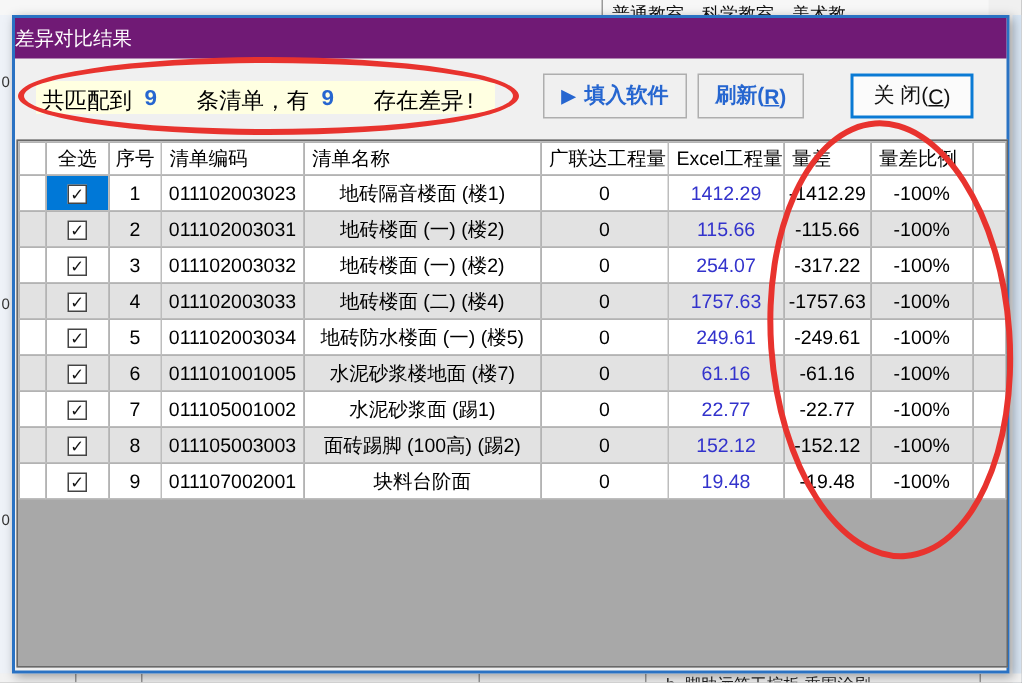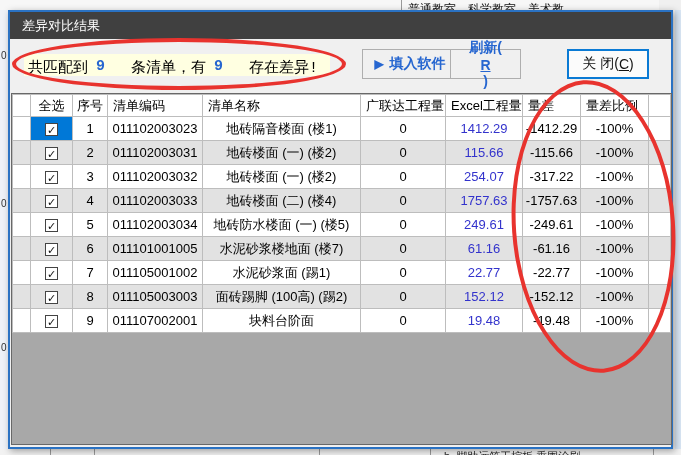--- a/index.html
+++ b/index.html
@@ -16,31 +16,31 @@
   .bg-left { position:absolute; left:0; top:10px; width:8px; height:439px; background:#eef2f8; overflow:hidden; }
   .bg-left span { position:absolute; left:1px; font-size:10px; color:#333; }
   .bg-right { position:absolute; left:675px; top:10px; width:6px; height:445px; background:#d9e6f4; }
   .bg-bottom { position:absolute; left:0; top:449px; width:681px; height:6px; background:#f2f2f2; overflow:hidden; }
   .bg-bottom .txt { position:absolute; left:444px; top:0px; font-size:11px; color:#222; white-space:nowrap; }
   .bg-bottom .vline { position:absolute; top:0; width:1px; height:6px; background:#9a9a9a; }
 
   
   .dialog { position:absolute; left:8px; top:10px; width:665px; height:439px;
     background:#f0f0f0; border:2px solid #2a72c3; box-shadow:2px 2px 7px rgba(0,0,0,.35); }
-  .titlebar { position:absolute; left:0; top:0; right:0; height:27px; background:#404040;
-    color:#fff; font-size:13px; line-height:27px; padding-left:12px; }
+  .titlebar { position:absolute; left:0; top:0; right:0; height:27px; background:#701a75;
+    color:#fff; font-size:13px; line-height:27px; }
   .summary { position:absolute; left:14px; top:42px; height:22px; background:#ffffe1;
     display:flex; align-items:flex-start; white-space:nowrap; font-size:15px; padding:4px 12px 0 4px;font-family:Liberation Mono, monospace; }
   .summary .num { color:#2666d0; font-weight:bold; margin:0 26px 0 8px; }
 
   .btn { position:absolute; top:37px; height:30px; display:flex; align-items:center;
     justify-content:center; font-size:14px; cursor:default; white-space:nowrap; }
   .btn-gray { background:#f0f0f0; border:1px solid #aeaeae; color:#2666d0; font-weight:bold; }
   .btn-fill { left:352px; width:96px; }
-  .btn-refresh { left:440px; width:71px;flex-direction:column; }
+  .btn-refresh { left:455px; width:71px; }
   .btn-close { left:557px; width:82px; background:#fbfbfb; border:2px solid #0a7ad4; color:#111;justify-content:center; }
   .tri { margin-right:6px; font-size:12px; }
   .ukey { text-decoration:underline; }
 
   
   .grid { position:absolute; left:1px; top:81px; width:661px; height:352px;
     background:#a8a8a8; border:1px solid #686868; overflow:hidden; }
   table { border-collapse:collapse; table-layout:fixed; width:658px; font-size:13px; }
   col.c0{width:18px} col.c1{width:42px} col.c2{width:35px} col.c3{width:95px} col.c4{width:158px}
   col.c5{width:85px} col.c6{width:77px} col.c7{width:58px} col.c8{width:68px} col.c9{width:22px}

